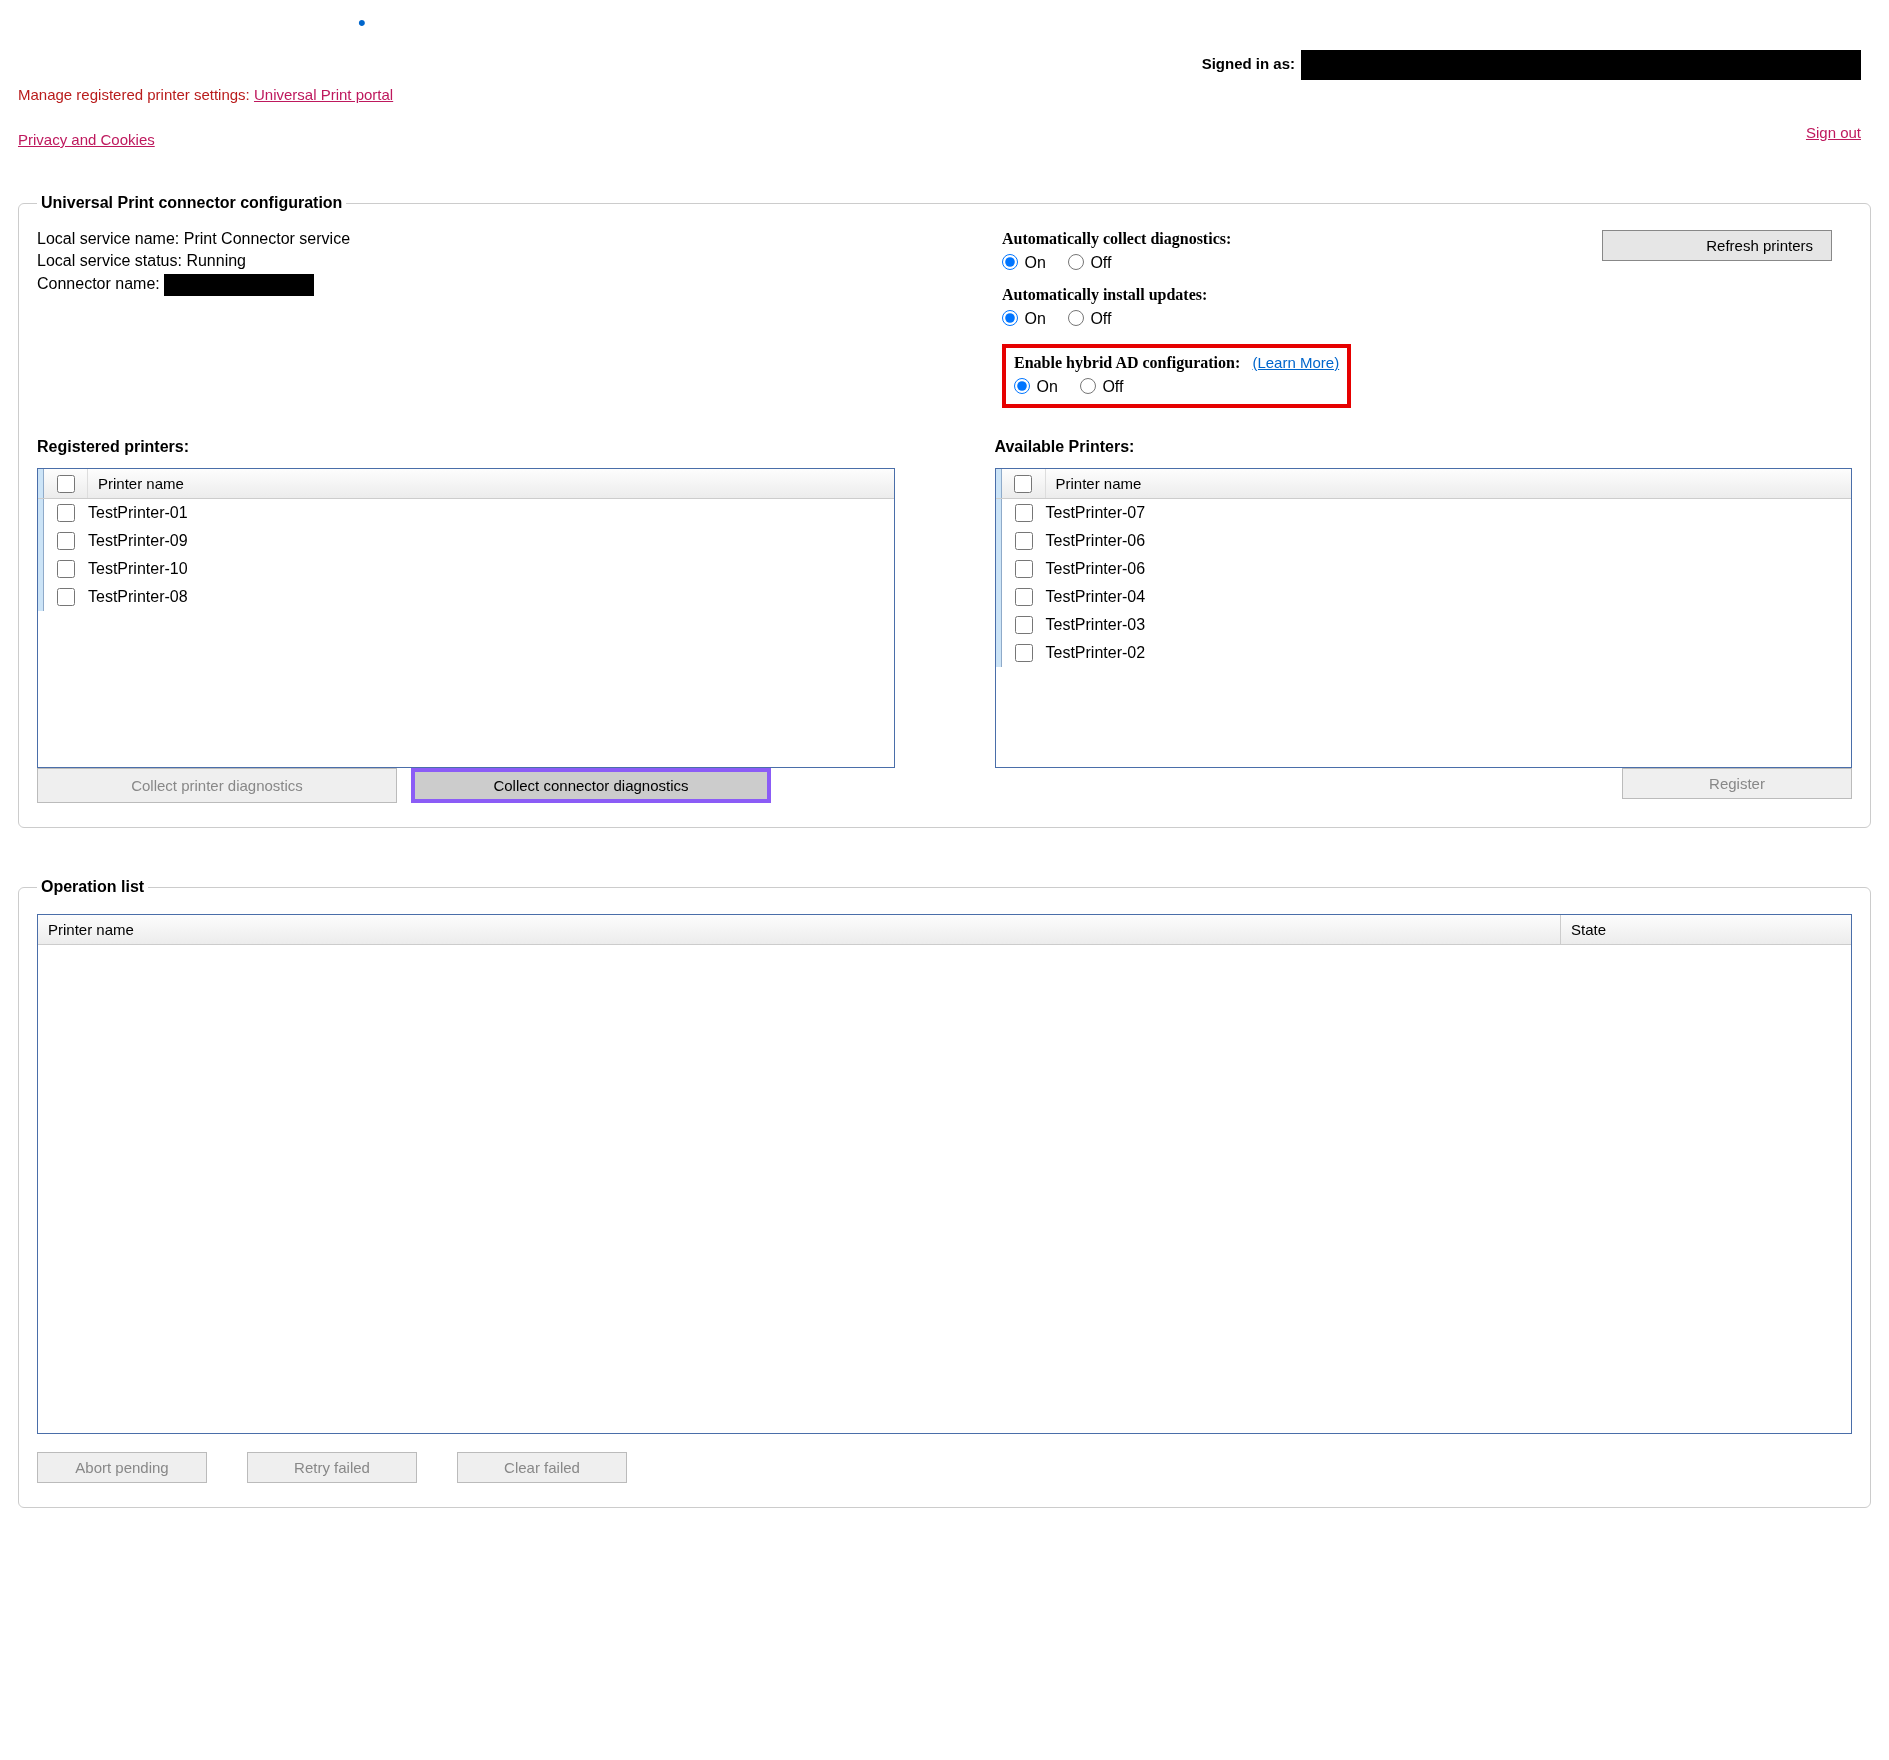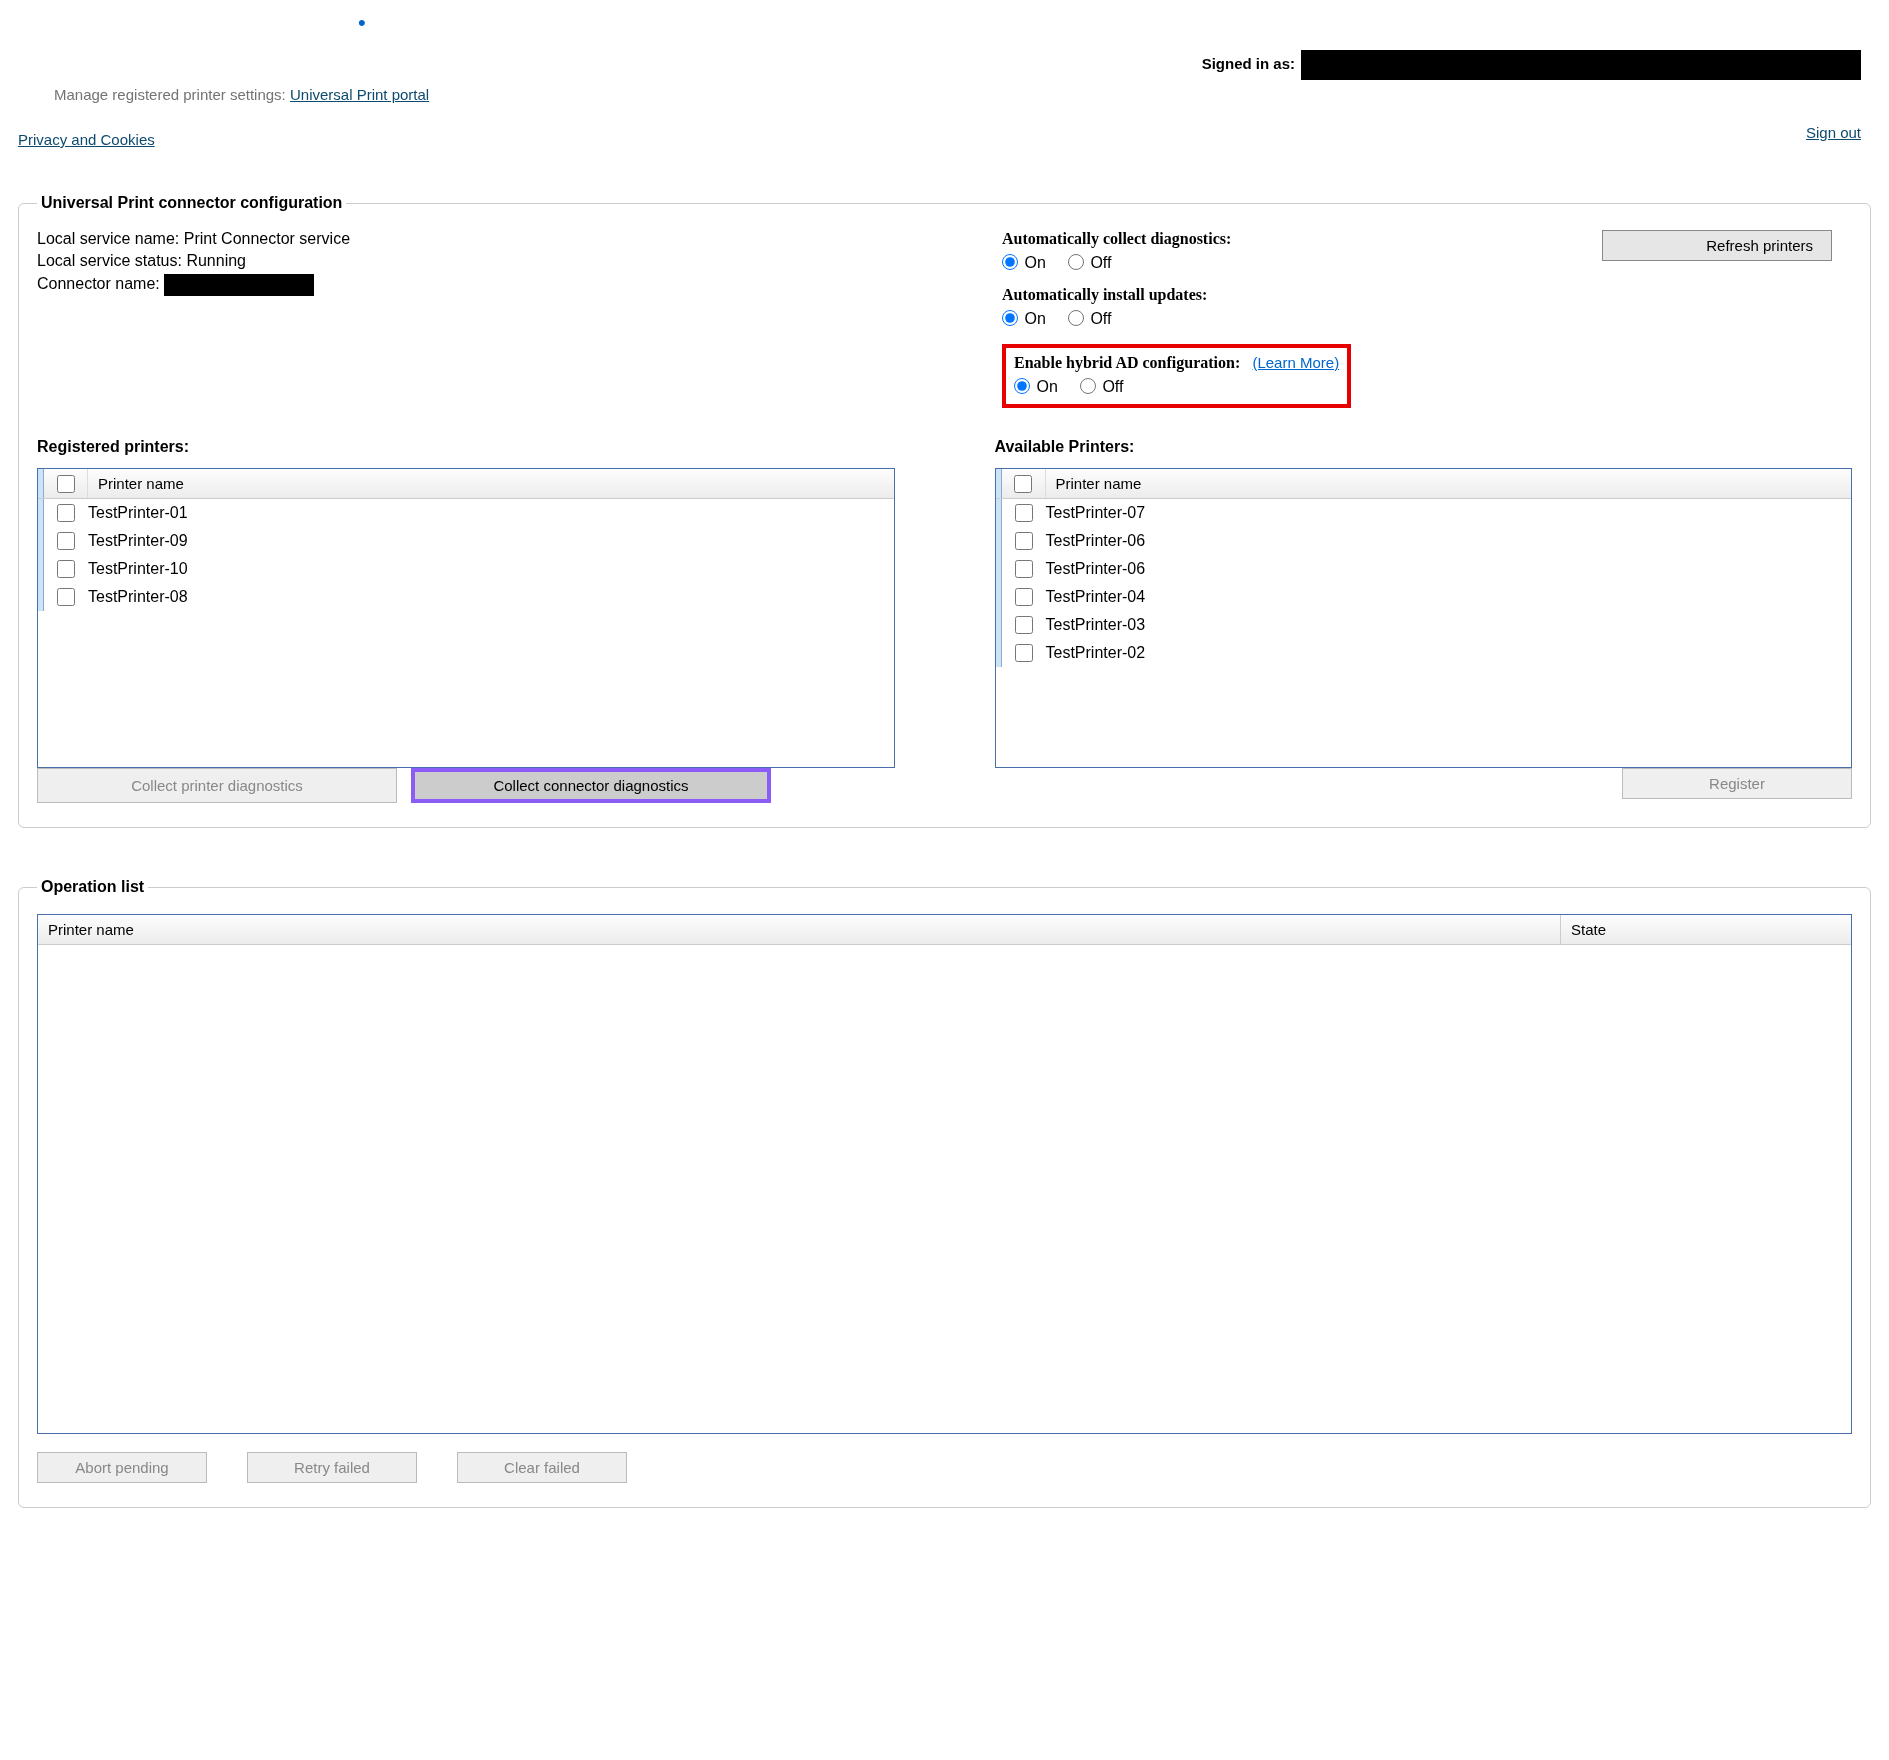--- a/index.html
+++ b/index.html
@@ -9,21 +9,21 @@
     }
     body {
       font-family: "Segoe UI", Tahoma, Geneva, Verdana, sans-serif;
       font-size: 15px;
       background: #ffffff;
       color: #000000;
       padding: 10px 18px 30px 18px;
       width: 1889px;
     }
     a {
-      color: #0c4a6e;
+      color: #be185d;
       text-decoration: underline;
     }
     .top-dot {
       margin-left: 340px;
       font-size: 22px;
       color: #0066cc;
       height: 30px;
     }
     .top-row {
       display: flex;
@@ -52,22 +52,21 @@
       margin-top: 38px;
       margin-right: 10px;
     }
     .left-links {
       margin-top: 0;
     }
     .link-row {
       margin-bottom: 28px;
     }
     .manage-label {
-      color: #737373;
-      margin-left: 36px;
+      color: #b91c1c;
     }
     fieldset.group-box {
       border: 1px solid #cccccc;
       border-radius: 6px;
       padding: 18px 18px 24px 18px;
       margin-top: 18px;
     }
     fieldset.group-box > legend {
       font-weight: bold;
       font-size: 16px;

